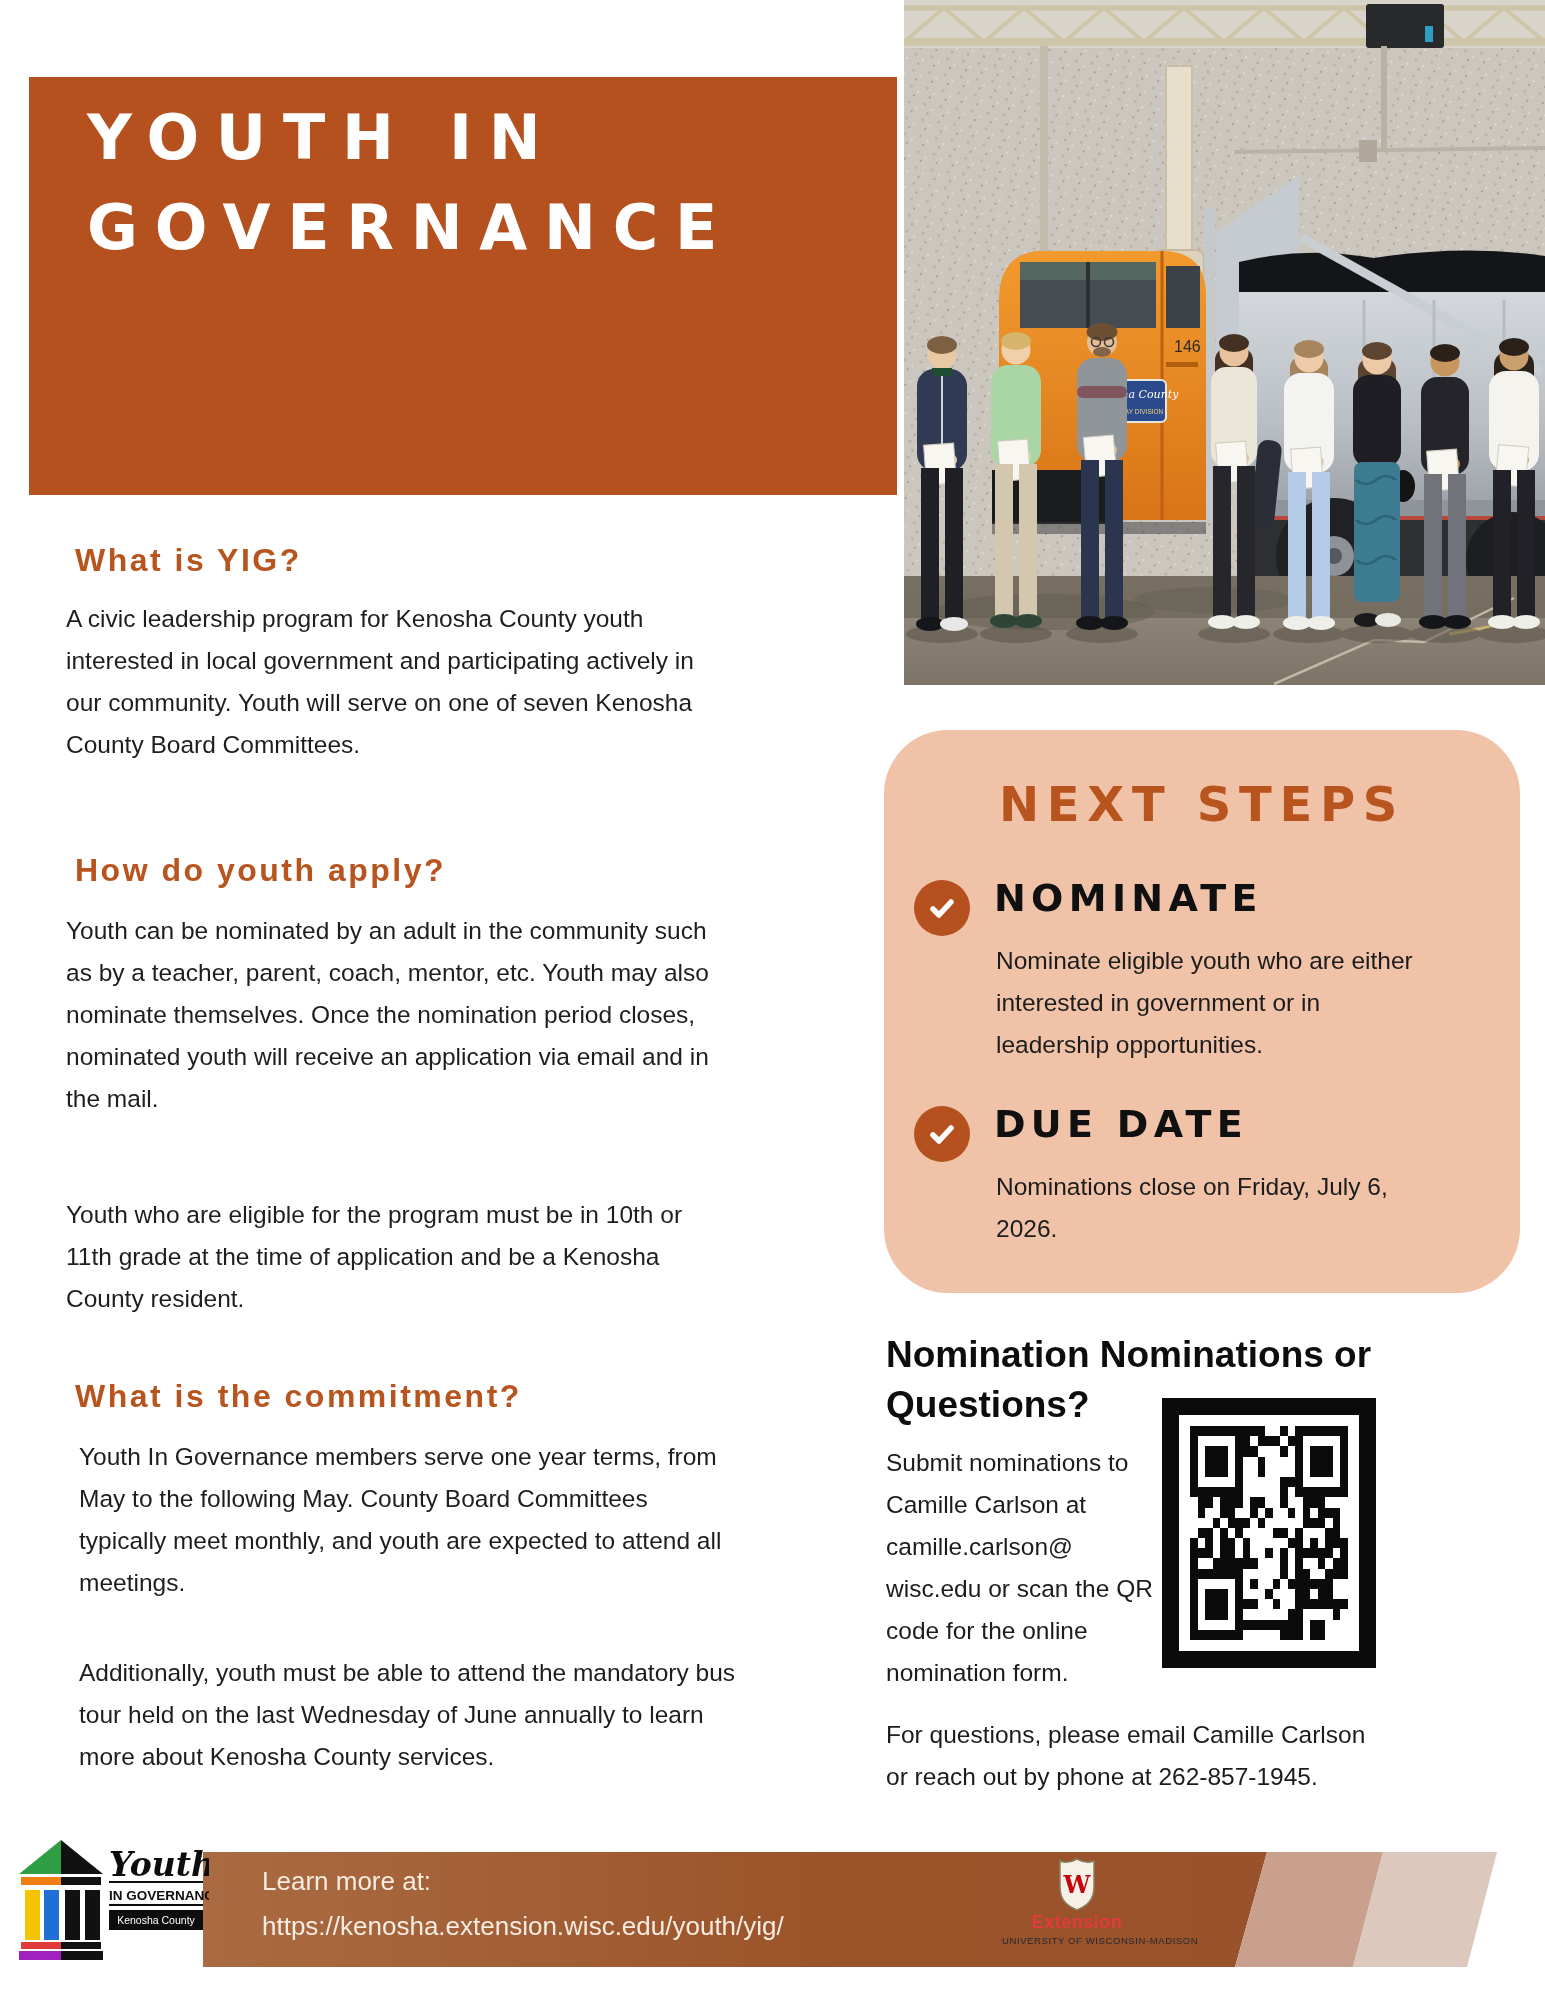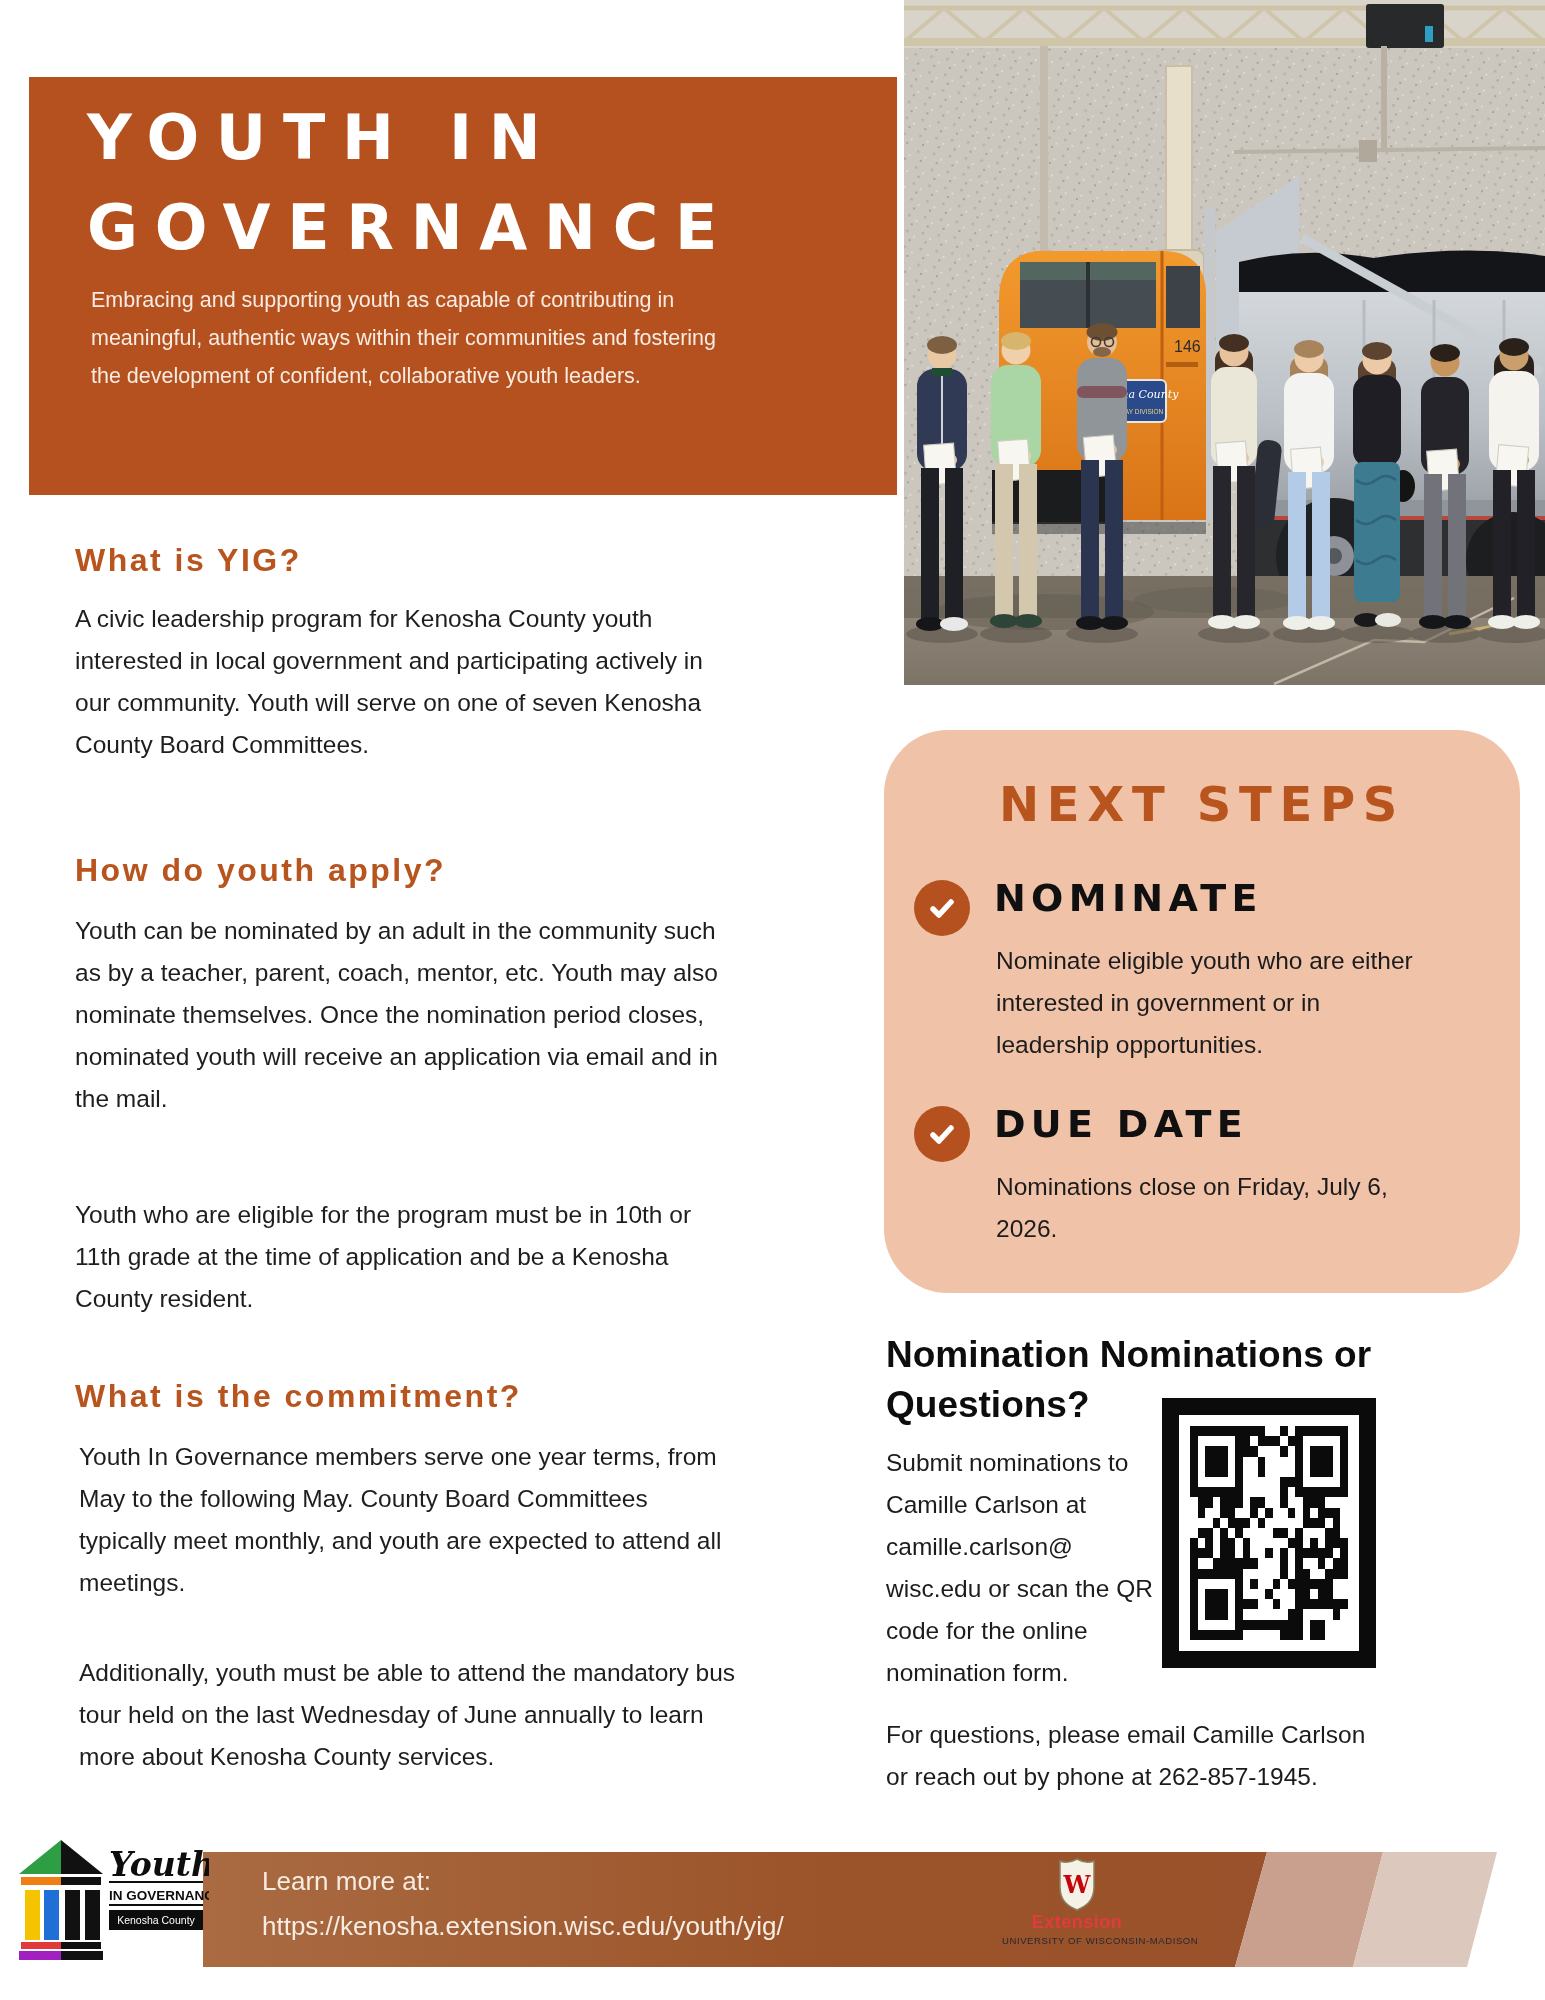--- a/index.html
+++ b/index.html
@@ -14,21 +14,21 @@
   .hero-desc  { position:absolute; left:62px; top:204px; width:635px; color:#f7ece3;
                 font-size:21.5px; line-height:38px; }
 
   
   .photo { position:absolute; left:904px; top:0; width:641px; height:685px; }
   .photo svg { display:block; }
 
   
   .sec-h { position:absolute; left:75px; color:#B8541E; font-weight:bold;
            font-size:32px; letter-spacing:2.5px; white-space:nowrap; }
-  .para  { position:absolute; left:75px; width:660px; color:#1e1e1e;
+  .para  { position:absolute; left:66px; width:660px; color:#1e1e1e;
            font-size:24.5px; line-height:42px; }
   .h-yig    { top:542px; }
   .p-yig    { top:598px; }
   .h-apply  { top:852px; }
   .p-apply1 { top:910px; }
   .p-apply2 { top:1194px; }
   .h-commit { top:1378px; }
   .p-commit1{ top:1436px; left:79px; }
   .p-commit2{ top:1652px; left:79px; }
 
@@ -85,21 +85,20 @@
 </head>
 <body>
 
 <div class="page">
 
   <div class="hero">
     <div class="hero-title">
       <div>YOUTH IN</div>
       <div>GOVERNANCE</div>
     </div>
-    <div class="hero-desc">Embracing and supporting youth as capable of contributing in meaningful, authentic ways within their communities and fostering the development of confident, collaborative youth leaders.</div>
   </div>
 
   <div class="photo">
     <svg width="641" height="685" viewBox="0 0 641 685" xmlns="http://www.w3.org/2000/svg">
       <defs>
         <pattern id="spk" width="16" height="16" patternUnits="userSpaceOnUse" patternTransform="rotate(8)">
           <rect width="16" height="16" fill="#ccc7be"></rect>
           <rect x="2" y="3" width="2.5" height="2.5" fill="#b7b1a5"></rect>
           <rect x="10" y="8" width="2" height="2" fill="#dedad1"></rect>
           <rect x="6" y="12" width="2" height="2" fill="#a9a398"></rect>

